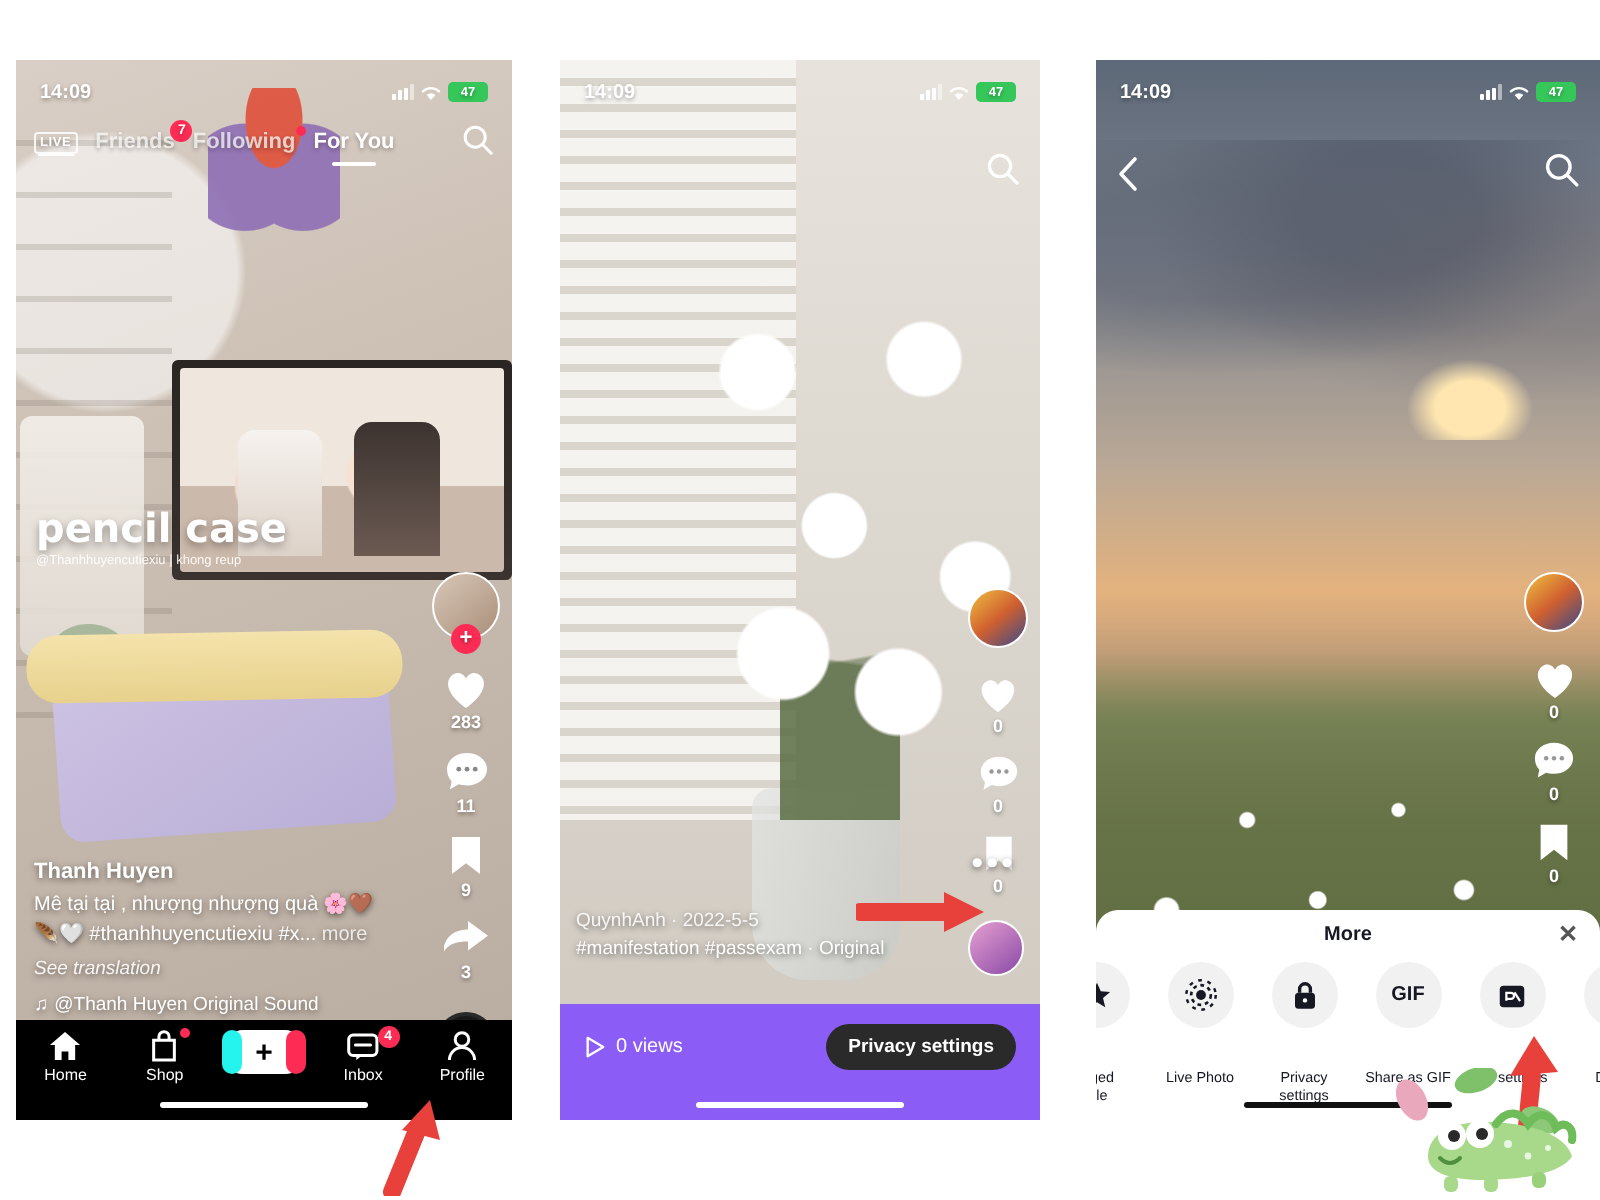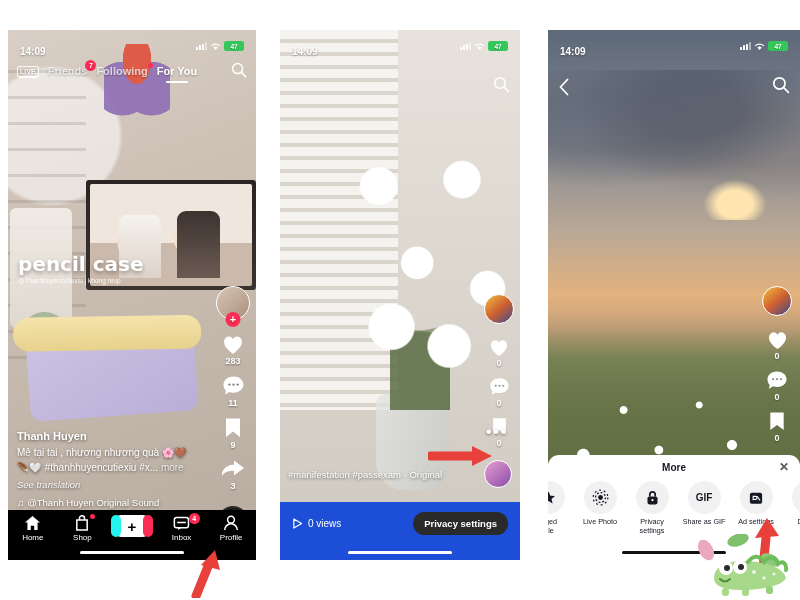--- a/index.html
+++ b/index.html
@@ -148,21 +148,21 @@
       radial-gradient(circle at 26% 74%, #f0c04a 0 2.8%, rgba(0,0,0,0) 3.2%),
       radial-gradient(circle at 62% 80%, #ffffff 0 7.6%, rgba(0,0,0,0) 8.2%),
       radial-gradient(circle at 62% 80%, #eebb46 0 2.6%, rgba(0,0,0,0) 3%),
       radial-gradient(circle at 86% 62%, #ffffff 0 7%, rgba(0,0,0,0) 7.6%),
       radial-gradient(circle at 86% 62%, #f0c04a 0 2.4%, rgba(0,0,0,0) 2.8%);
   }
 
   
   .statusbar{
     position:absolute; left:0; right:0; top:0; height:22px;
-    display:flex; justify-content:space-between;
+    display:flex; align-items:center; justify-content:space-between;
     padding:16px 12px; color:#fff; font-size:10px; font-weight:bold;
     text-shadow:0 1px 2px rgba(0,0,0,.35);
     gap:12px;
   }
   .sb-right{ display:flex; align-items:center; gap:3px; }
   .sig{ display:flex; align-items:flex-end; gap:1px; height:8px; }
   .sig i{ display:block; width:2px; background:#fff; border-radius:.5px; }
   .sig i:nth-child(1){height:3px}.sig i:nth-child(2){height:5px}
   .sig i:nth-child(3){height:6.5px}.sig i:nth-child(4){height:8px;opacity:.5}
   .batt{
@@ -277,21 +277,21 @@
   }
   .homebar.dark{ background:#111; }
 
   
   .p2cap{
     position:absolute; left:8px; right:40px; bottom:78px; color:#fff;
     font-size:9.5px; line-height:1.5; text-shadow:0 1px 3px rgba(0,0,0,.55);
   }
   .p2cap .who{ color:rgba(255,255,255,.88); }
   .p2bar{
-    position:absolute; left:0; right:0; bottom:0; height:58px; background:#1d4ed8;
+    position:absolute; left:0; right:0; bottom:0; height:58px; background:#8b5cf6;
     display:flex; align-items:center; justify-content:space-between; padding:0 12px 16px;
   }
   .views{ color:#fff; font-size:10px; display:flex; align-items:center; gap:5px; }
   .privacy-btn{
     background:#2a2a2a; color:#fff; font-size:9.5px; font-weight:bold;
     padding:6px 11px; border-radius:14px; border:none;
   }
   .dots-btn{
     position:absolute; right:12px; bottom:118px; color:#fff;
     font-size:17px; letter-spacing:1.5px; text-shadow:0 1px 3px rgba(0,0,0,.5);
@@ -309,21 +309,21 @@
   .sheet-head{
     position:relative; height:24px; display:flex; align-items:center; justify-content:center;
     font-size:10px; font-weight:bold; color:#161823;
   }
   .sheet-close{
     position:absolute; right:11px; top:6px; font-size:12px; color:#555; line-height:1;
   }
   .sheet-row{ display:flex; padding:2px 0 0 0; overflow:hidden; }
   .sheet-item{
     flex:0 0 auto; width:52px; display:flex; flex-direction:column;
-    align-items:center; gap:3px; text-align:center;
+    align-items:center; gap:20px; text-align:center;
   }
   .sheet-item:first-child{ margin-left:-26px; }
   .sheet-ico{
     width:33px; height:33px; border-radius:50%; background:#f1f1f2;
     display:flex; align-items:center; justify-content:center; color:#161823;
   }
   .sheet-lbl{ font-size:7.2px; color:#161823; line-height:1.25; }
 
   
   .arrow{ position:absolute; }
@@ -539,20 +539,21 @@
             <path d="M2 1.5 H16 V20 L9 14.6 L2 20 Z" fill="#fff"></path>
           </svg>
           <span>0</span>
         </div>
       </div>
 
       <div class="dots-btn">•••</div>
       <div class="p2avatar"></div>
 
       <div class="p2cap">
+        <div class="who">QuynhAnh · 2022-5-5</div>
         <div>#manifestation #passexam · Original</div>
       </div>
 
       <div class="p2bar">
         <span class="views">
           <svg width="11" height="11" viewBox="0 0 12 12">
             <path d="M2 1 L10.5 6 L2 11 Z" fill="none" stroke="#fff" stroke-width="1.3" stroke-linejoin="round"></path>
           </svg>
           <span>0 views</span>
         </span>

